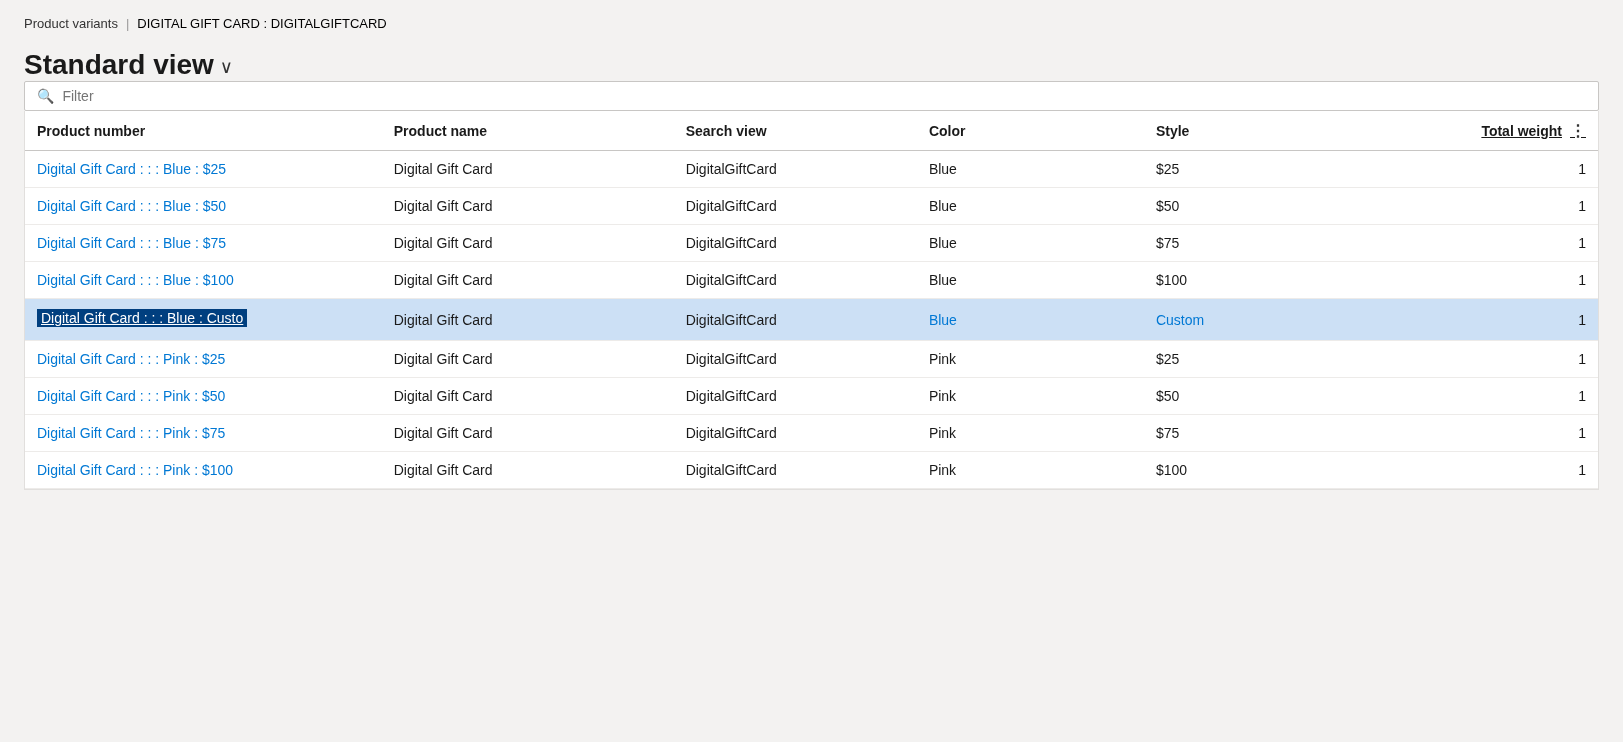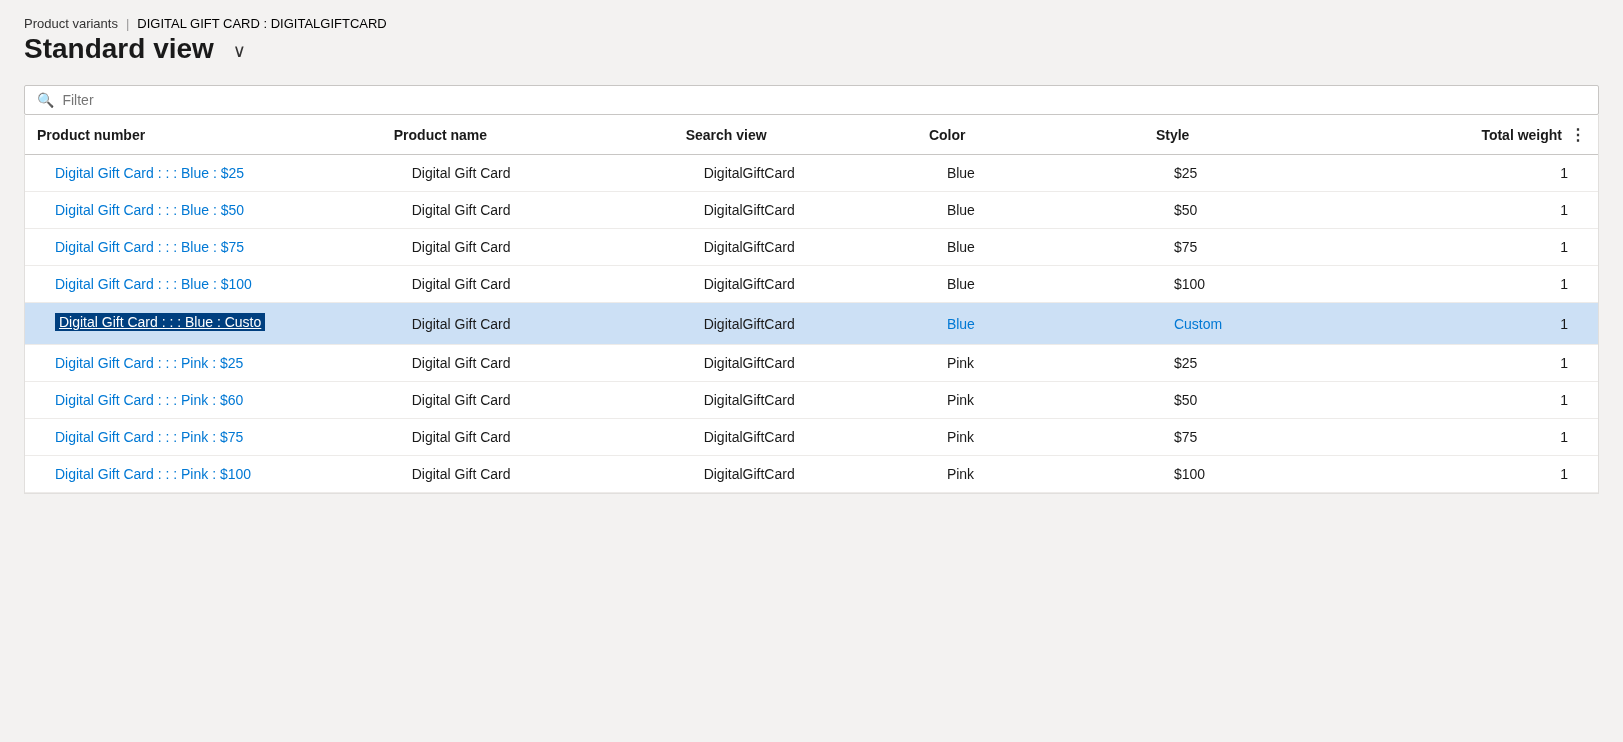--- a/index.html
+++ b/index.html
@@ -15,41 +15,41 @@
       min-width: 1623px;
       min-height: 742px;
     }
 
     .breadcrumb {
       display: flex;
       align-items: center;
       gap: 8px;
       font-size: 13px;
       color: #333;
-      margin-bottom: 2px;
+      margin-bottom: 18px;
     }
 
     .breadcrumb-link {
       color: #333;
       text-decoration: none;
     }
 
     .breadcrumb-separator {
       color: #999;
     }
 
     .breadcrumb-current {
       color: #000000;
     }
 
     .page-title-row {
       display: flex;
       align-items: center;
-      gap: 19px;
-      margin-bottom: 20px;
+      gap: 6px;
+      margin-bottom: 0;
     }
 
     .page-title {
       font-size: 28px;
       font-weight: 600;
       color: #1a1a1a;
     }
 
     .chevron-icon {
       font-size: 18px;
@@ -105,39 +105,40 @@
       padding: 10px 12px;
       text-align: left;
       font-weight: 600;
       color: #1a1a1a;
       background: #fff;
       white-space: nowrap;
     }
 
     thead th:last-child {
       text-align: right;
+      text-decoration: underline;
     }
 
     .col-product-number { width: 22%; }
     .col-product-name { width: 18%; }
     .col-search-name { width: 15%; }
     .col-color { width: 14%; }
     .col-style { width: 16%; }
     .col-total-weight { width: 12%; }
 
     tbody tr {
       border-bottom: 1px solid #edebe9;
     }
 
     tbody tr.selected {
       background: #cce0f5;
     }
 
     tbody td {
-      padding: 10px 30px;
+      padding: 10px 12px;
       color: #1a1a1a;
       vertical-align: middle;
     }
 
     .product-number-link {
       color: #0078d4;
       text-decoration: none;
       cursor: pointer;
     }
 
@@ -260,21 +261,21 @@
         </tr>
         <tr>
           <td><a class="product-number-link" href="#">Digital Gift Card : : : Pink : $25</a></td>
           <td>Digital Gift Card</td>
           <td>DigitalGiftCard</td>
           <td>Pink</td>
           <td>$25</td>
           <td style="text-align: right;">1</td>
         </tr>
         <tr>
-          <td><a class="product-number-link" href="#">Digital Gift Card : : : Pink : $60</a></td>
+          <td><a class="product-number-link" href="#">Digital Gift Card : : : Pink : $50</a></td>
           <td>Digital Gift Card</td>
           <td>DigitalGiftCard</td>
           <td>Pink</td>
           <td>$50</td>
           <td style="text-align: right;">1</td>
         </tr>
         <tr>
           <td><a class="product-number-link" href="#">Digital Gift Card : : : Pink : $75</a></td>
           <td>Digital Gift Card</td>
           <td>DigitalGiftCard</td>

